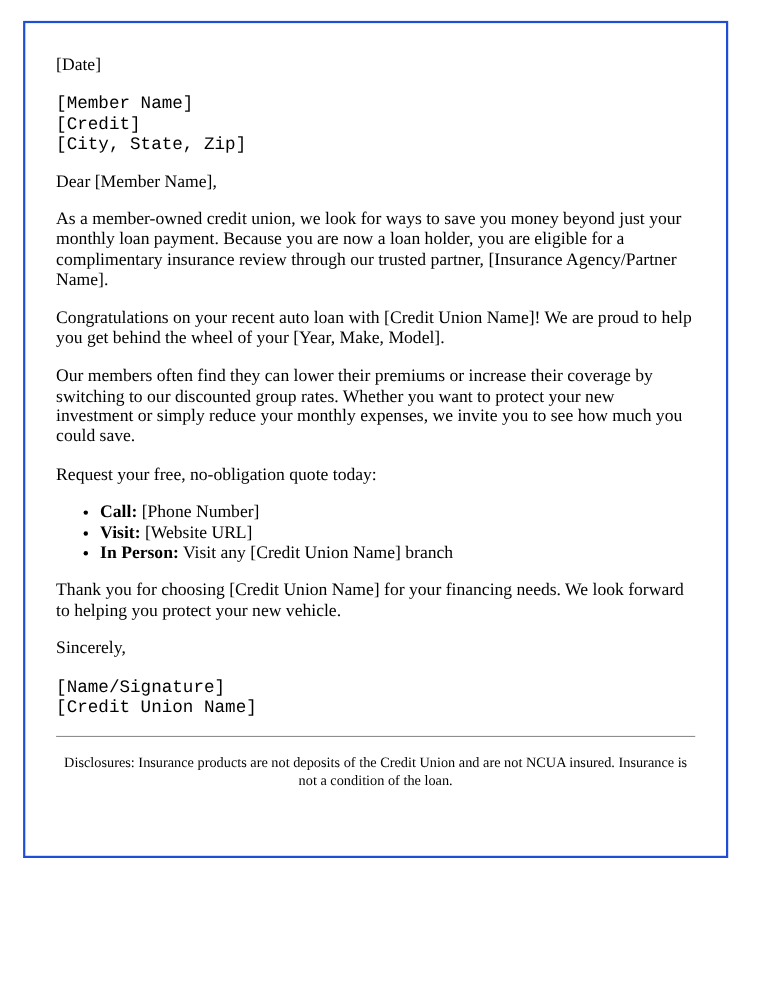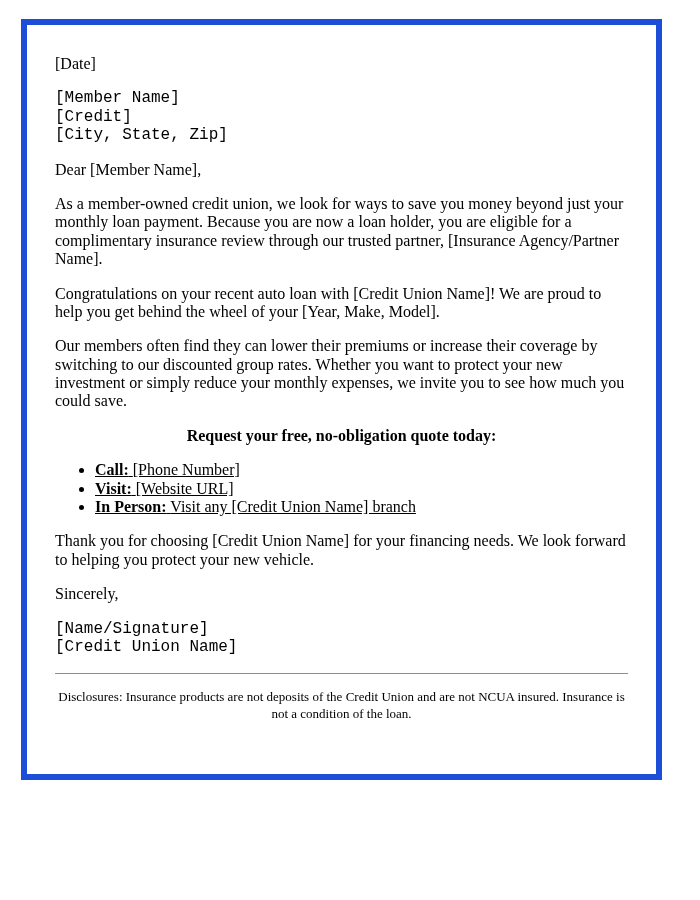--- a/index.html
+++ b/index.html
@@ -14,38 +14,37 @@
     font-family: "Liberation Serif", "DejaVu Serif", serif;
     color: #000000;
   }
   .letter {
     position: absolute;
     left: 21px;
     top: 19px;
     width: 641px;
     height: 761px;
     box-sizing: border-box;
-    border: 6px solid #1d4ed8;
+    border: 2px solid #1d4ed8;
     padding: 30px 28px;
     font-size: 16px;
     line-height: 1.15;
   }
   .letter p {
     margin: 0 0 16px 0;
   }
   .line { display: block; font-family: Liberation Mono, monospace; }
-  .bold { font-weight: bold; text-align: center; }
+  .bold { font-weight: normal; }
   ul.contact-list {
     margin: 0 0 16px 0;
     padding-left: 40px;
     list-style-type: disc;
   }
   ul.contact-list li {
     margin: 0;
-    text-decoration: underline;
   }
   hr.divider {
     border: none;
     border-top: 1px solid #8e8e8e;
     margin: 17px 0 15px 0;
   }
   .disclosures {
     font-size: 13px;
     line-height: 1.3;
     margin: 0;

